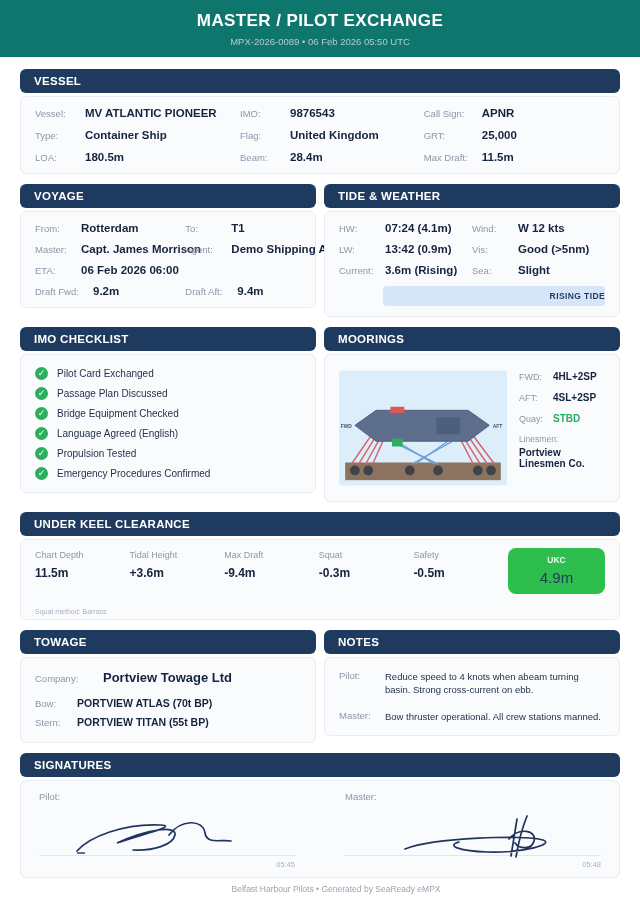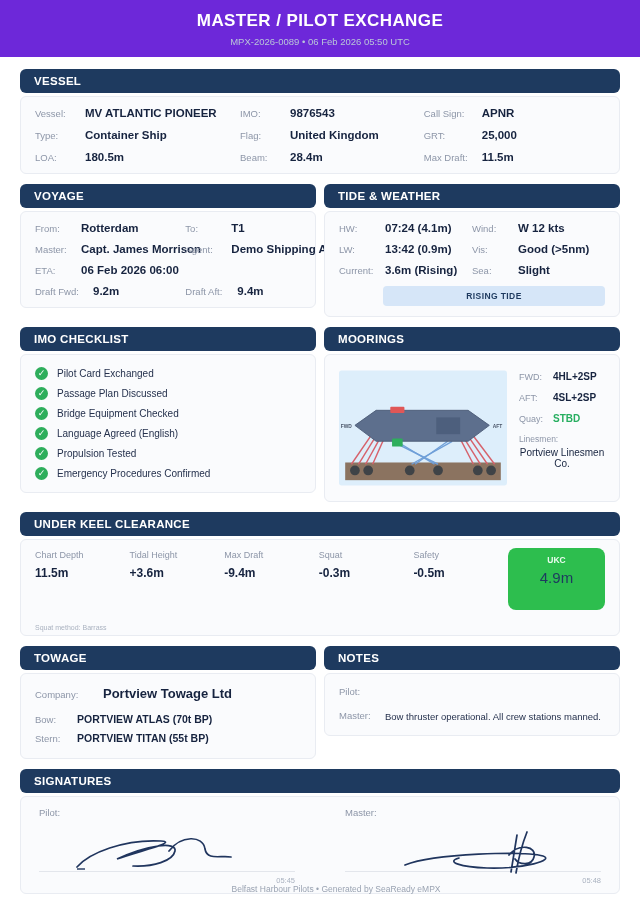--- a/index.html
+++ b/index.html
@@ -2,21 +2,21 @@
 <html><head>
 <meta charset="utf-8">
 <style>
   * { margin:0; padding:0; box-sizing:border-box; }
   html,body { width:640px; }
   body {
     width:640px; height:908px; background:#ffffff; position:relative;
     font-family:"Liberation Sans","DejaVu Sans",sans-serif; color:#16233f;
     overflow:hidden;
   }
-  .page-header { background:#6d28d9; height:57px; text-align:center; padding-top:11px; }
+  .page-header { background:#0f766e; height:57px; text-align:center; padding-top:11px; }
   .page-title { color:#ffffff; font-size:17px; font-weight:bold; letter-spacing:.4px; }
   .page-subtitle { color:#b9c6d8; font-size:9.5px; margin-top:5px; }
 
   .content { padding:12px 20px 0 20px; }
   .section { margin-bottom:10px; }
   .sec-header {
     background:#1e3a5f; color:#ffffff; font-weight:bold; font-size:11.5px;
     padding:6px 14px; border-radius:6px; letter-spacing:.3px;
   }
   .sec-body {
@@ -36,50 +36,50 @@
   .vessel-grid .c3 .lbl { width:58px; }
 
   
   .field-rows > .frow { display:flex; margin-bottom:9px; }
   .field-rows > .frow:last-child { margin-bottom:0; }
   .fcell { flex:1; display:flex; align-items:baseline; white-space:nowrap; min-width:0; }
   .fcell .lbl { width:46px; }
   .fcell.wide { flex:1.3; }
   .tide-banner {
     background:#d6e6f8; color:#1e3a5f; font-weight:bold; font-size:8.5px;
-    text-align:center; border-radius:4px; padding:5px 0; margin-top:10px; letter-spacing:.4px;margin-left:44px;
+    text-align:right; border-radius:4px; padding:5px 0; margin-top:10px; letter-spacing:.4px;margin-left:44px;
   }
 
   
   .check-item { display:flex; align-items:center; margin-bottom:7px; }
   .check-item:last-child { margin-bottom:0; }
   .check-circle {
     width:13px; height:13px; border-radius:50%; background:#2eae5c; color:#fff;
     font-size:9px; line-height:13px; text-align:center; margin-right:9px; flex:0 0 auto;
   }
   .check-label { font-size:10px; color:#25314d; }
 
   
   .moor-body { display:flex; gap:12px; }
   .moor-info { flex:1; padding-top:6px; }
   .moor-info .pair { margin-bottom:10px; }
   .moor-info .lbl { width:34px; font-size:9px; }
   .moor-info .val { font-size:10px; }
   .val-green { color:#27ae60 !important; }
   .linesmen-lbl { color:#8d96a8; font-size:8.5px; margin-top:4px; }
-  .linesmen-val { font-weight:normal; font-size:10px; margin-top:3px;text-align:center; }
+  .linesmen-val { font-weight:bold; font-size:10px; margin-top:3px; }
 
   
   .ukc-body { display:flex; align-items:flex-start; gap:6px; padding:10px 14px 6px 14px; }
   .ukc-col { flex:1; }
   .ukc-col .lbl { display:block; font-size:9px; }
   .ukc-col .val { display:block; font-size:12px; margin-top:6px; }
   .ukc-badge {
     flex:0 0 97px; background:#2dbe4e; border-radius:8px; text-align:center;
-    padding:7px 0 24px 0; margin-top:-2px;
+    padding:7px 0 8px 0; margin-top:-2px;
   }
   .ukc-badge-label { color:#eafbef; font-size:8.5px; font-weight:bold; }
   .ukc-badge-value { color:#1e3a5f; font-size:15px; font-weight:normal; margin-top:4px; }
   .ukc-note { color:#aab2c0; font-size:7px; padding:8px 14px 4px 0; }
 
   
   .tow-company { display:flex; align-items:baseline; margin-bottom:12px; white-space:nowrap; }
   .tow-company .lbl { width:68px; }
   .tow-company .val { font-size:13px; }
   .tow-row { display:flex; align-items:baseline; margin-bottom:7px; white-space:nowrap; }
@@ -381,20 +381,21 @@
             <span class="val">PORTVIEW TITAN (55t BP)</span>
           </div>
       </div>
     </section>
 
     <section class="section half">
       <div class="sec-header">NOTES</div>
       <div class="sec-body" style="padding:12px 14px 10px 14px;">
         <div class="note-row">
             <span class="lbl">Pilot:</span>
+            <span class="note-text">Reduce speed to 4 knots when abeam turning basin. Strong cross-current on ebb.</span>
           </div>
         <div class="note-row">
             <span class="lbl">Master:</span>
             <span class="note-text">Bow thruster operational. All crew stations manned.</span>
           </div>
       </div>
     </section>
   </div>
 
   <section class="section">

